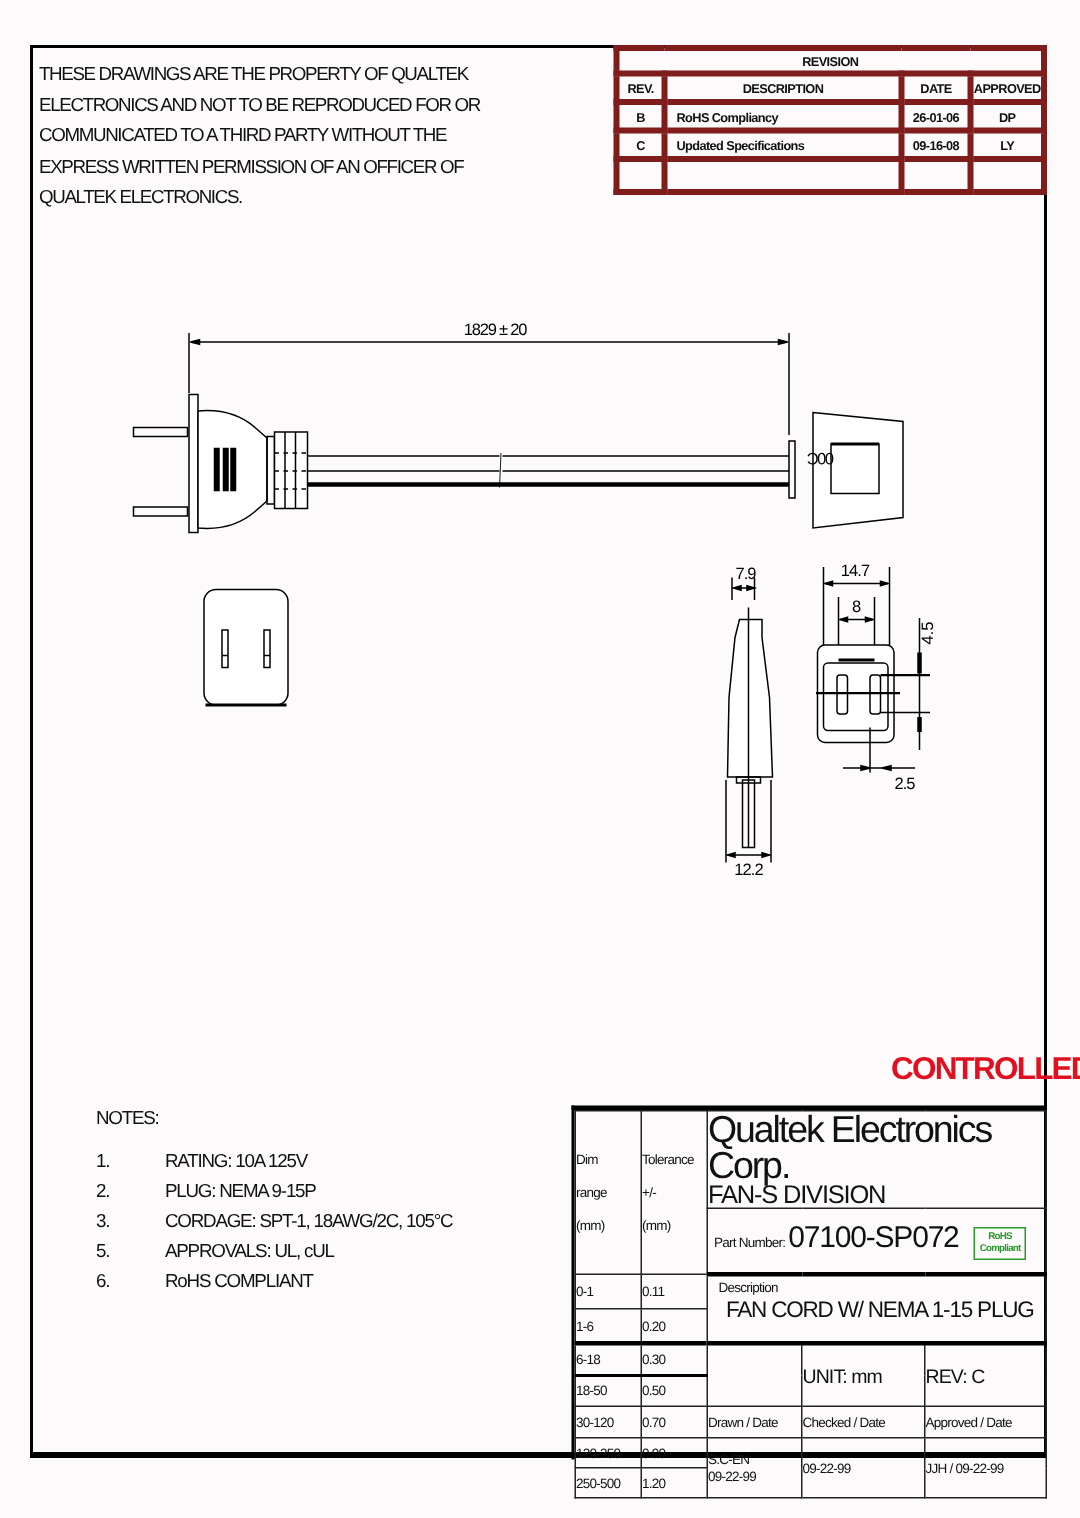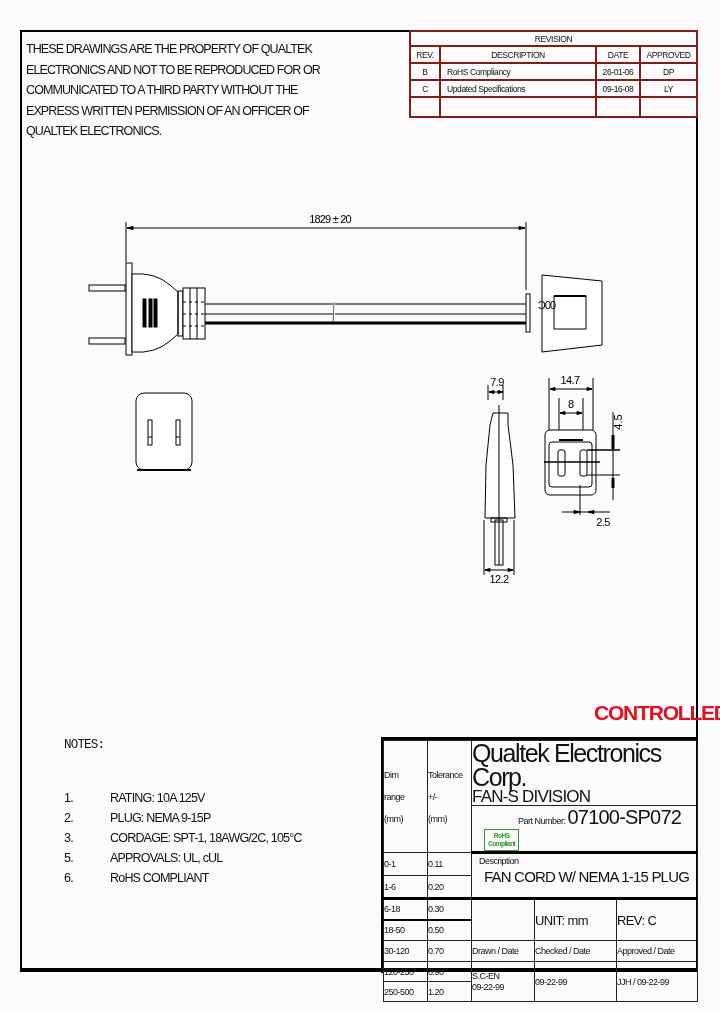--- a/index.html
+++ b/index.html
@@ -7,37 +7,37 @@
          font-family:"Liberation Sans", sans-serif; color:#111; }
   .frame { position:absolute; left:20px; top:30px; width:678px; height:942px;
            border-top:2px solid #000; border-left:2px solid #000;
            border-right:2px solid #000; border-bottom:4px solid #000; box-sizing:border-box; }
   .abs { position:absolute; }
   .notice { left:26px; top:39px; width:230px; font-size:12.5px; line-height:20.5px;
             letter-spacing:-0.9px; }
   .notice div { white-space:nowrap; }
   table { border-collapse:collapse; }
   .rev { left:409px; top:30px; width:289px; font-size:8.5px; letter-spacing:-0.4px; }
-  .rev td { border:2px solid #7f1d1d; text-align:center; height:15px; padding:0; }
+  .rev td { border:4px solid #7f1d1d; text-align:center; height:15px; padding:0;font-weight:bold; }
   .rev td.l { text-align:left; padding-left:6px; }
   .rev tr.title td { height:13px; }
   .svgwrap { position:absolute; left:0; top:0; }
   .controlled { left:594px; top:701px; color:#e01020; font-weight:bold; font-size:21px;
                 letter-spacing:-1.2px; }
   .notes { left:64px; top:738px; font-size:12.5px; letter-spacing:-0.8px; }
-  .notes .h { margin-bottom:36px;font-family:Liberation Mono, monospace; }
+  .notes .h { margin-bottom:12px; }
   .notes .row { height:20px; line-height:20px; white-space:nowrap; }
   .notes .n { display:inline-block; width:46px; }
   .tb { left:381px; top:737px; width:317px; height:236px; border-top:3px solid #000;
         border-left:2px solid #000; box-sizing:border-box; }
   .tb table { width:100%; font-size:9px; letter-spacing:-0.5px; }
   .tb td { border:1px solid #222; padding:0; text-align:left; vertical-align:middle; }
   .company { font-size:25px; letter-spacing:-1.4px; line-height:24px; }
   .division { font-size:17px; letter-spacing:-0.8px; line-height:16px; }
-  .pn-label { font-size:9px;margin-left:42px; }
+  .pn-label { font-size:9px; }
   .pn { font-size:20px; letter-spacing:-0.8px; }
   .rohs { display:inline-block; border:1.5px solid #2a9a2a; color:#2a9a2a; font-size:6.5px;
           font-weight:bold; line-height:8px; padding:2px 3px; vertical-align:middle; margin-left:8px; }
   .desc-label { text-align:left !important; font-size:9px; padding-left:3px !important; vertical-align:top !important; }
   .desc { font-size:15px; letter-spacing:-0.8px; }
   .big { font-size:13px; letter-spacing:-0.6px; }
   .thick-b { border-bottom:3px solid #000 !important; }
 </style>
 </head>
 <body>

